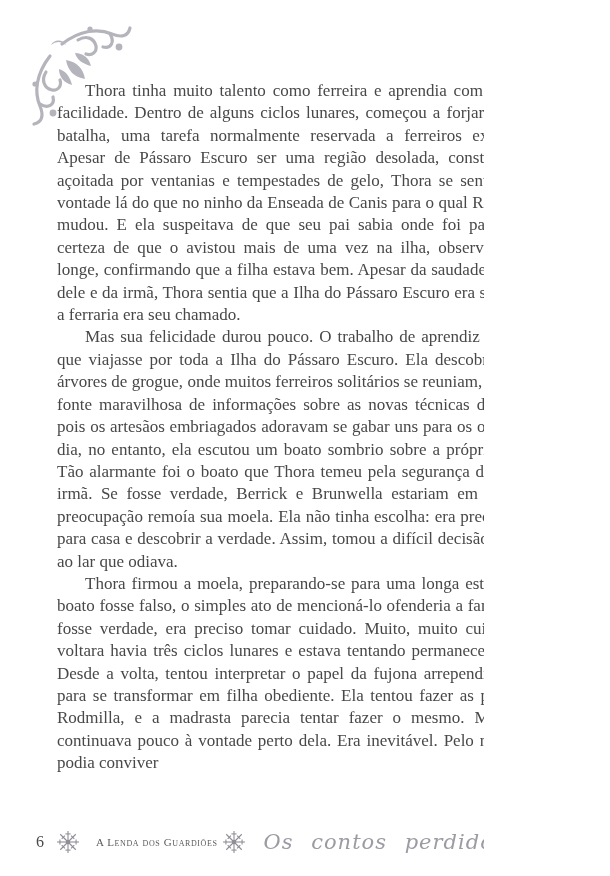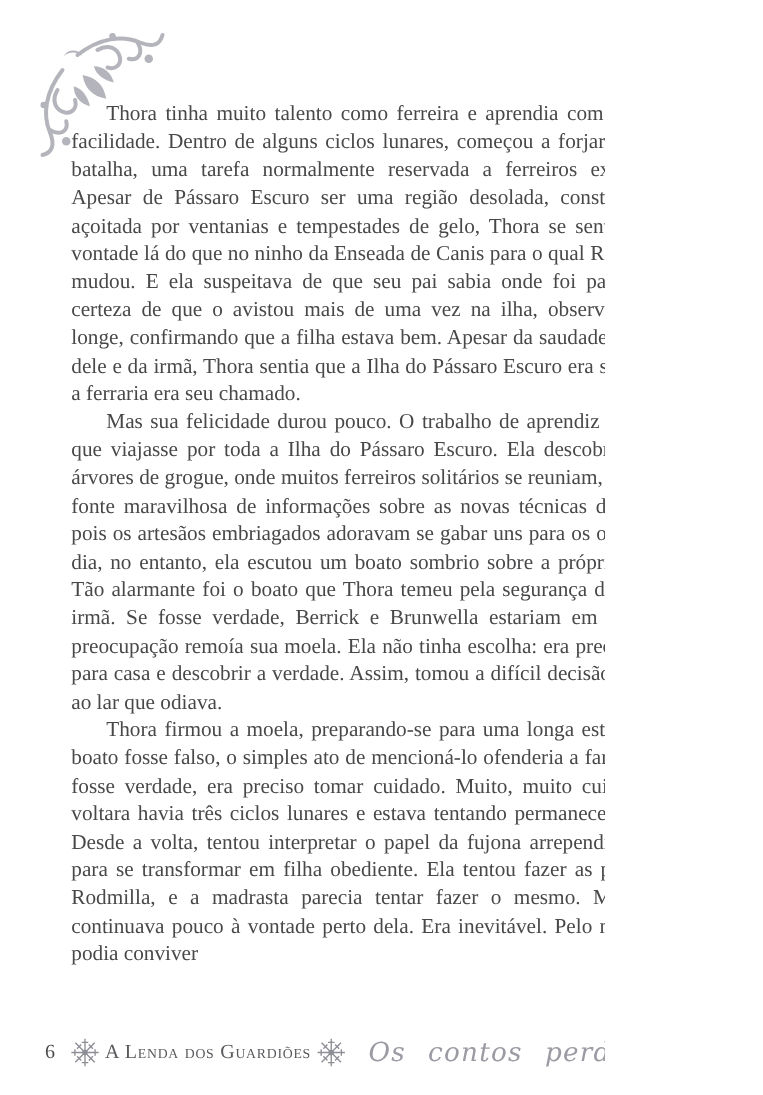--- a/index.html
+++ b/index.html
@@ -53,23 +53,24 @@
     margin-right: 8px;
   }
   .snowflake {
     width: 24px;
     height: 24px;
     flex: 0 0 auto;
     margin: 0 4px;
   }
   .series-title {
     font-variant: small-caps;
-    font-size: 16px;
+    font-size: 11px;
     letter-spacing: 0.6px;
     color: #5a5a5e;
+    margin-left: 12px;
   }
   .book-title {
     font-family: "DejaVu Serif", serif;
     font-style: italic;
     font-size: 21px;
     color: #9b9ba3;
     letter-spacing: 1px;
     word-spacing: 10px;
     margin-left: 14px;
   }

